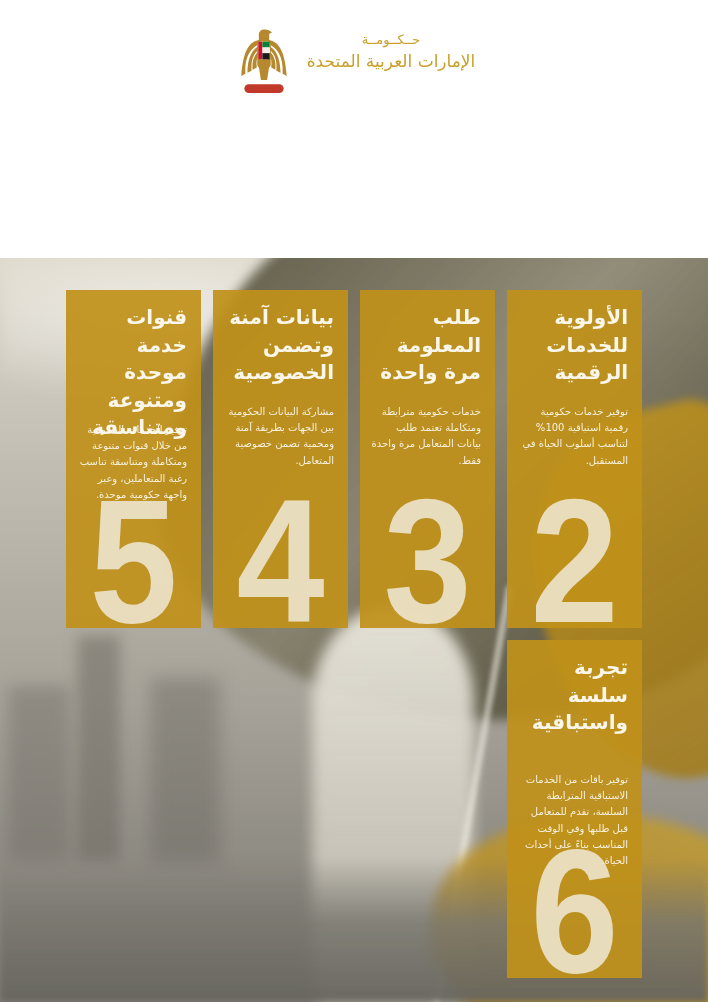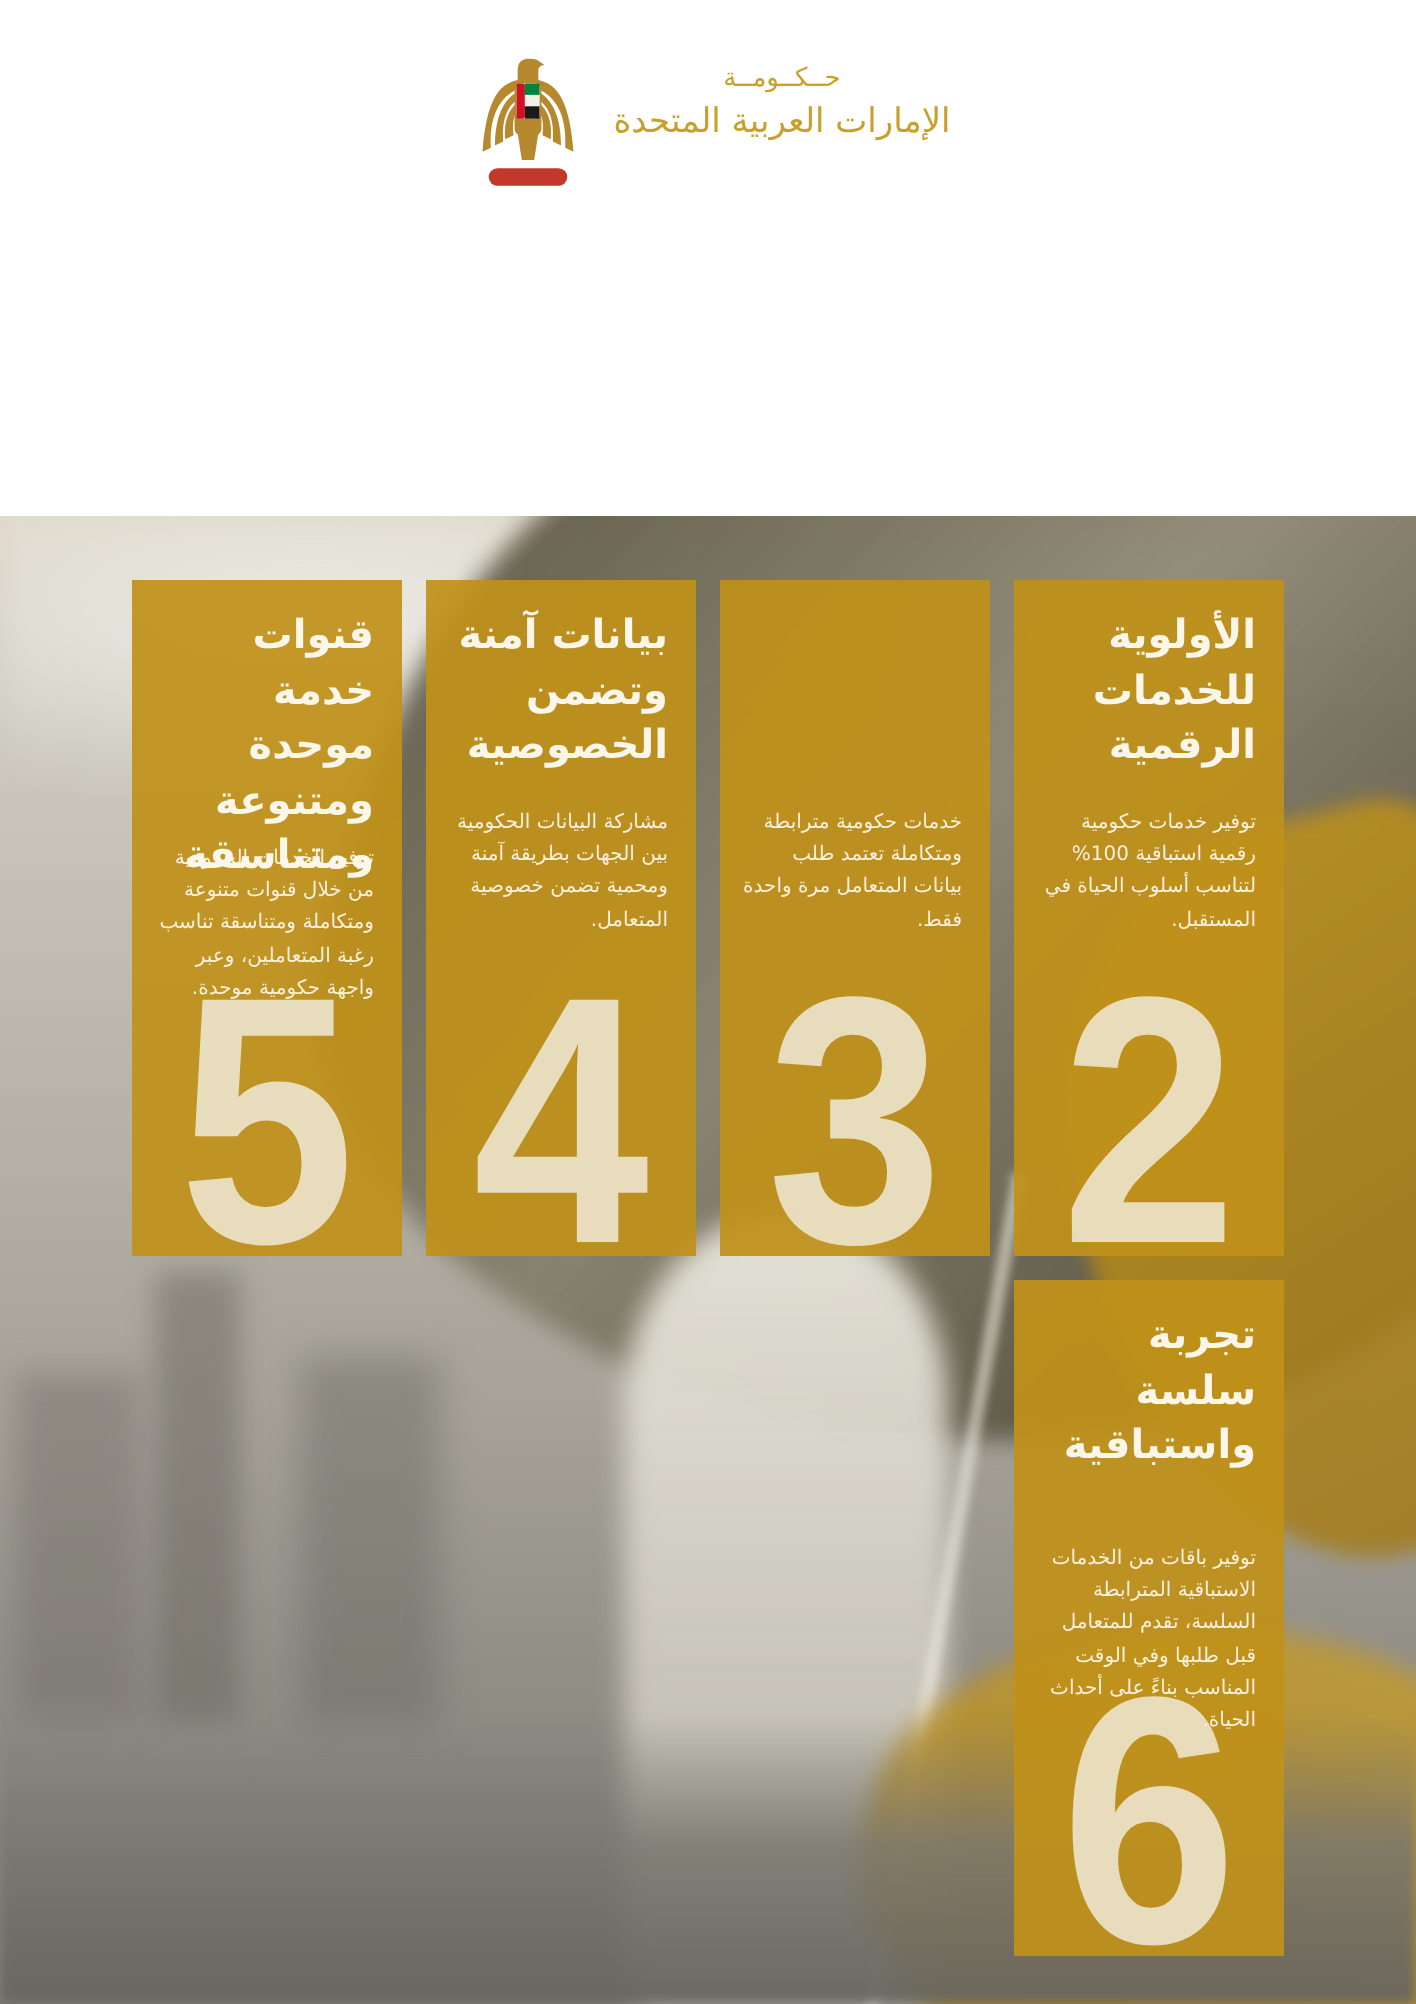--- a/index.html
+++ b/index.html
@@ -128,20 +128,23 @@
 
   <div class="grid">
     <div class="card row1">
       <h2 class="card-title">الأولوية
 للخدمات
 الرقمية</h2>
       <p class="card-desc">توفير خدمات حكومية رقمية استباقية 100% لتناسب أسلوب الحياة في المستقبل.</p>
       <div class="card-num">2</div>
     </div>
     <div class="card row1">
+      <h2 class="card-title">طلب
+المعلومة
+مرة واحدة</h2>
       <p class="card-desc">خدمات حكومية مترابطة ومتكاملة تعتمد طلب بيانات المتعامل مرة واحدة فقط.</p>
       <div class="card-num">3</div>
     </div>
     <div class="card row1">
       <h2 class="card-title">بيانات آمنة
 وتضمن
 الخصوصية</h2>
       <p class="card-desc">مشاركة البيانات الحكومية بين الجهات بطريقة آمنة ومحمية تضمن خصوصية المتعامل.</p>
       <div class="card-num">4</div>
     </div>

